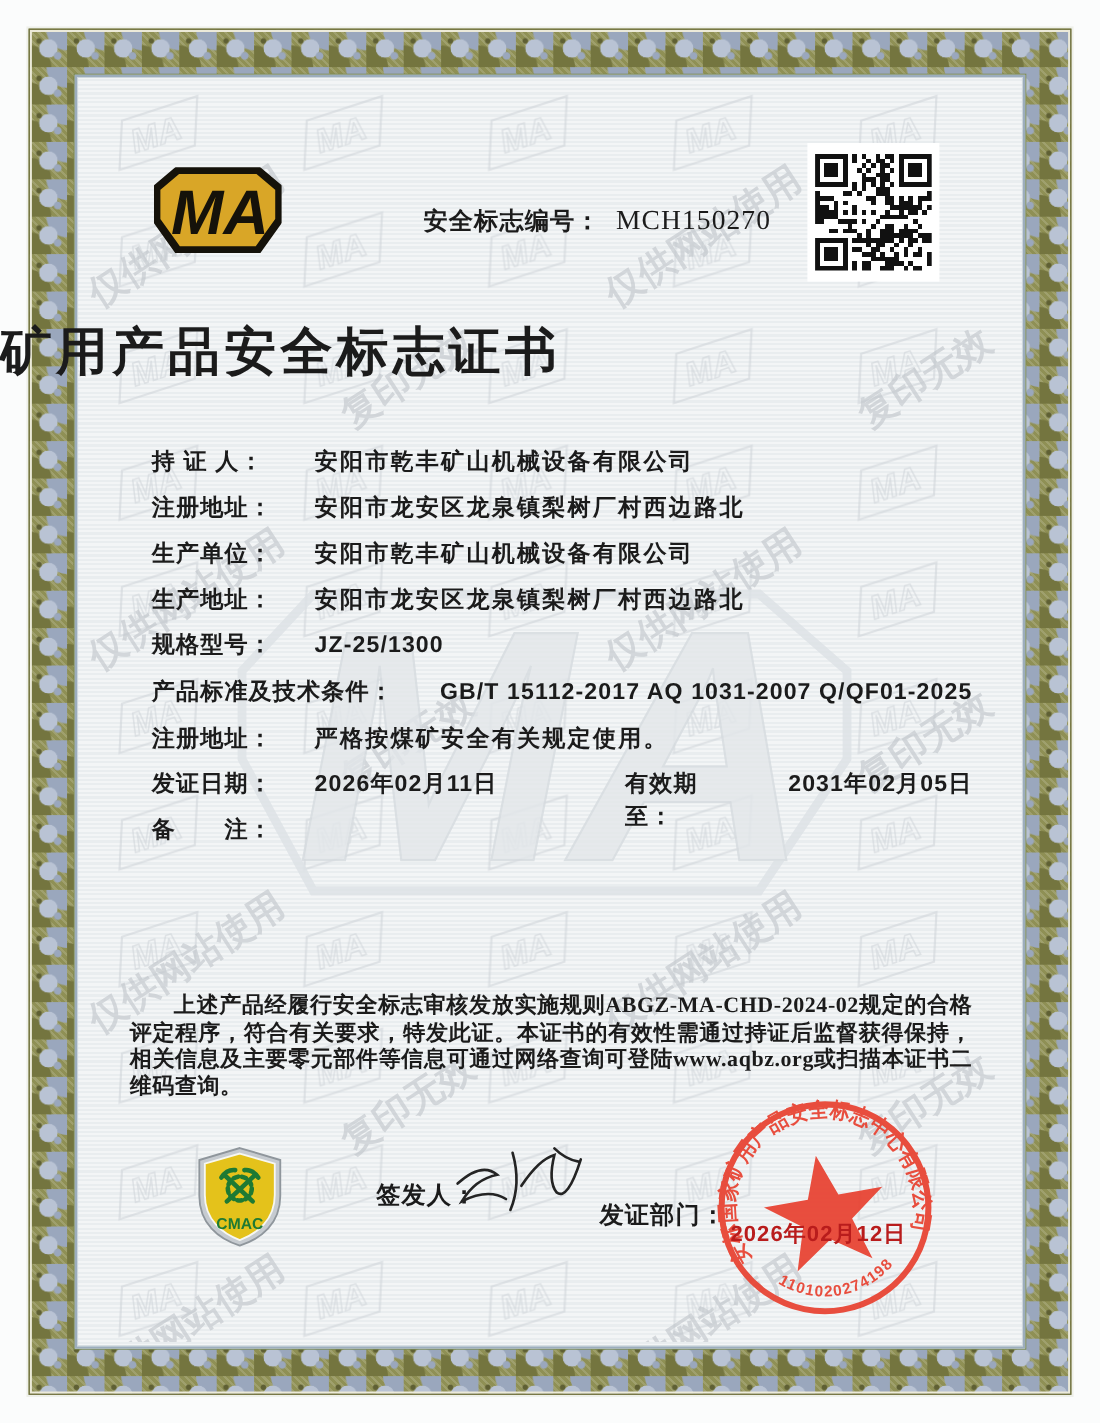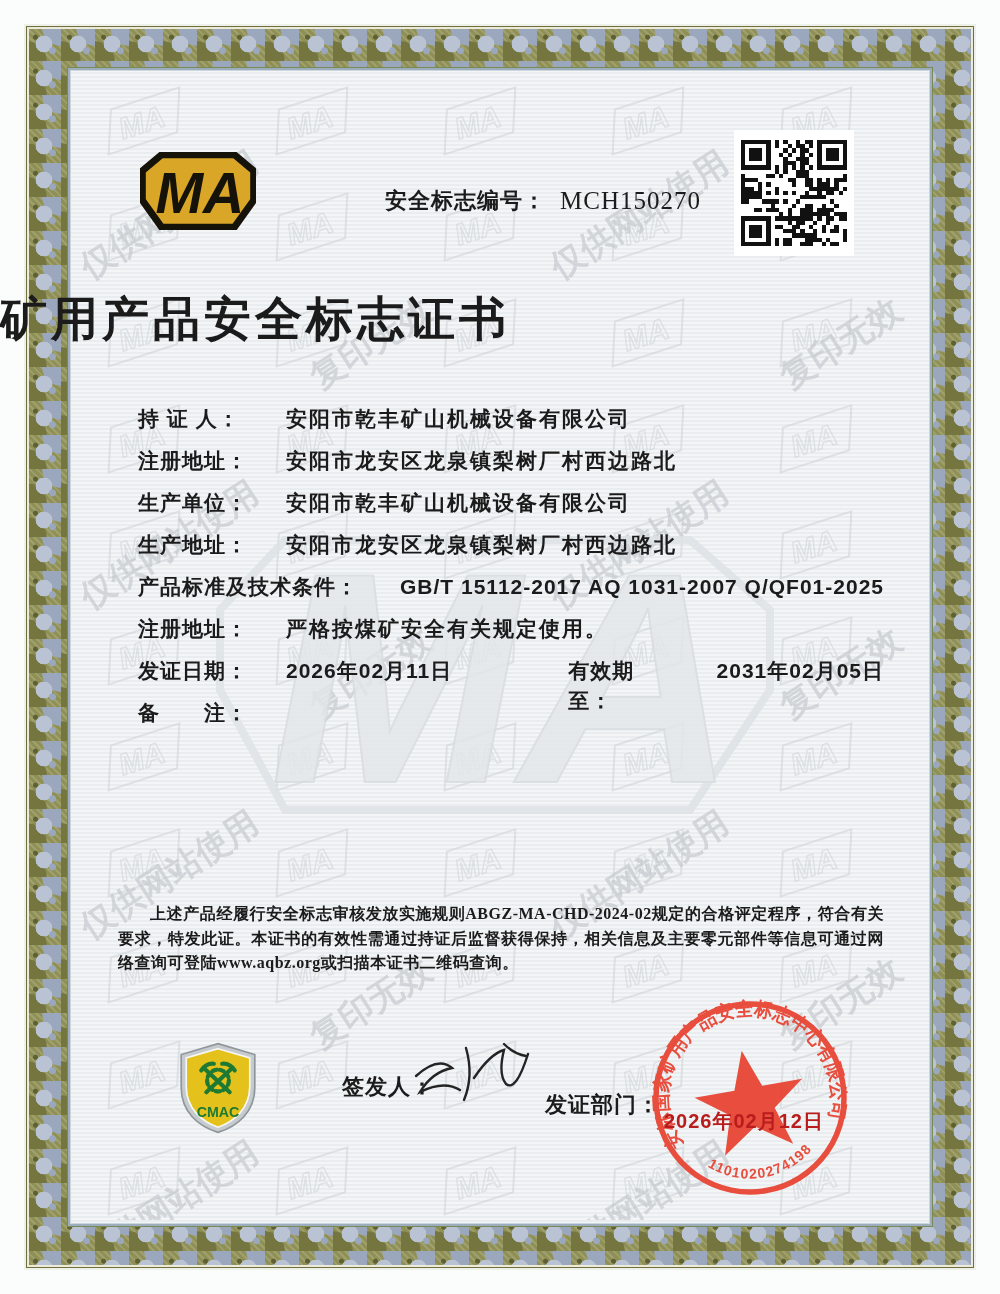--- a/index.html
+++ b/index.html
@@ -40,21 +40,21 @@
   .flabel{min-width:124px;font-size:21px;font-weight:600;letter-spacing:1px;white-space:nowrap;}
   .flabel.wide{min-width:0;margin-right:62px;}
   .fvalue{font-size:21px;font-weight:700;letter-spacing:1px;white-space:nowrap;}
   .fvalue.kai{font-family:"Liberation Serif",serif;letter-spacing:2px;}
   .fvalue.num{font-family:"Liberation Sans",sans-serif;}
   .drow .flabel2{font-size:21px;font-weight:600;letter-spacing:1px;margin-left:92px;}
   .drow .fvalue{margin-left:0;}
   .drow .v2{margin-left:26px;}
   
   .statement{left:118px;top:902px;width:766px;font-family:"Liberation Serif",serif;
-             font-size:16px;font-weight:700;line-height:24.5px;text-align:justify;text-indent:2em;letter-spacing:.5px;}
+             font-size:20px;font-weight:700;line-height:24.5px;text-align:justify;text-indent:2em;letter-spacing:.5px;}
   
   .signer{left:342px;top:1072px;font-size:22px;font-weight:700;letter-spacing:1px;}
   .dept{left:545px;top:1072px;font-size:22px;font-weight:700;letter-spacing:1px;margin-top:18px;}
   .sig{left:408px;top:1034px;}
   .sealdate{left:664px;top:1108px;font-size:20px;font-weight:700;color:#b91c1c;letter-spacing:1px;z-index:5;}
   .seal{left:648px;top:996px;z-index:4;opacity:.92;}
 </style>
 </head>
 <body>
 
@@ -423,20 +423,24 @@
       </div>
       <div class="frow">
         <span class="flabel">生产单位：</span>
         <span class="fvalue kai">安阳市乾丰矿山机械设备有限公司</span>
       </div>
       <div class="frow">
         <span class="flabel">生产地址：</span>
         <span class="fvalue kai">安阳市龙安区龙泉镇梨树厂村西边路北</span>
       </div>
       <div class="frow">
+        <span class="flabel">规格型号：</span>
+        <span class="fvalue num">JZ-25/1300</span>
+      </div>
+      <div class="frow">
         <span class="flabel wide">产品标准及技术条件：</span>
         <span class="fvalue num">GB/T 15112-2017 AQ 1031-2007 Q/QF01-2025</span>
       </div>
       <div class="frow">
         <span class="flabel">注册地址：</span>
         <span class="fvalue kai">严格按煤矿安全有关规定使用。</span>
       </div>
 
       <div class="frow drow">
         <span class="flabel">发证日期：</span>

